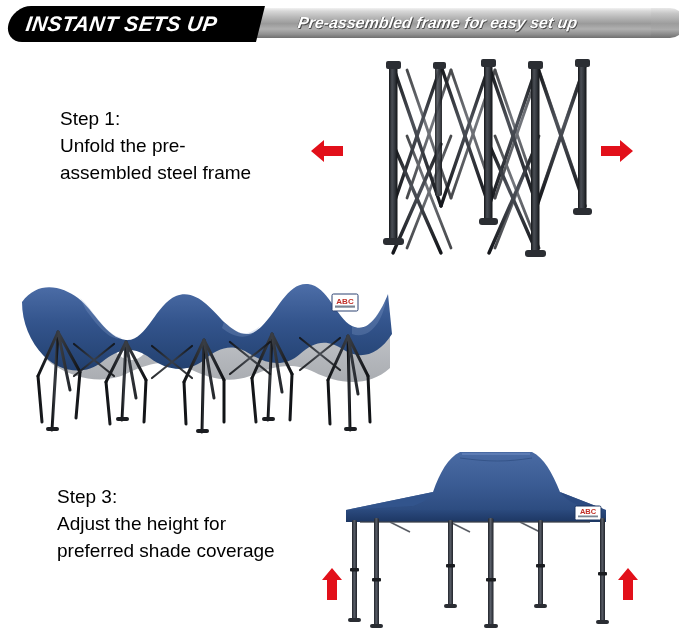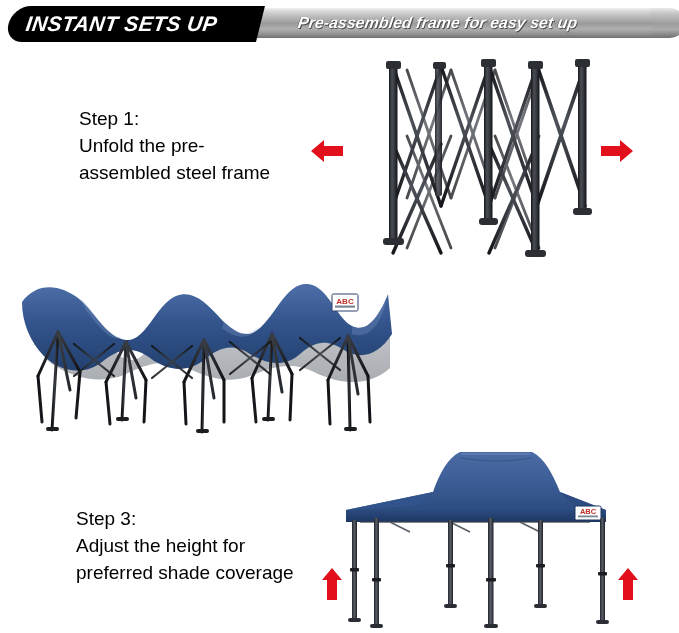--- a/index.html
+++ b/index.html
@@ -56,25 +56,24 @@
     white-space:nowrap;
     z-index:6;
   }
 
   
   .steptext{
     position:absolute;
     font-size:19px;line-height:27px;
     color:#000;font-weight:500;
     white-space:pre;
-    margin-left:19px;
   }
   #step1-text{left:60px;top:105px;}
   #step2-text{left:389px;top:297px;}
-  #step3-text{left:57px;top:505px;}
+  #step3-text{left:57px;top:483px;}
 
   
   .illus{position:absolute;}
   #illus-frame{left:355px;top:48px;width:300px;height:215px;}
   #illus-drape{left:18px;top:272px;width:380px;height:165px;}
   #illus-setup{left:320px;top:440px;width:345px;height:190px;}
 
   svg{display:block;overflow:visible;}
 </style>
 </head>

